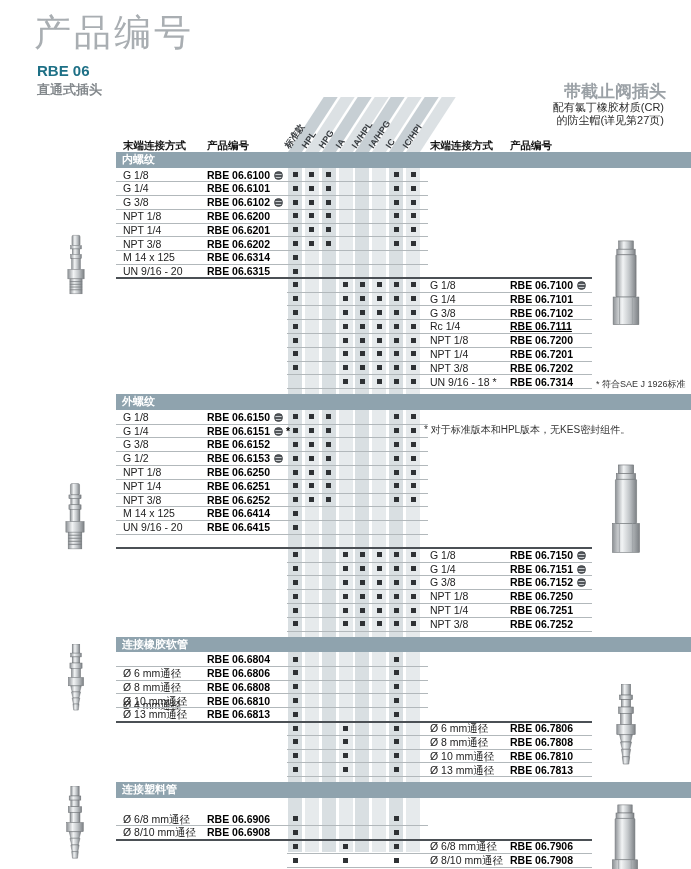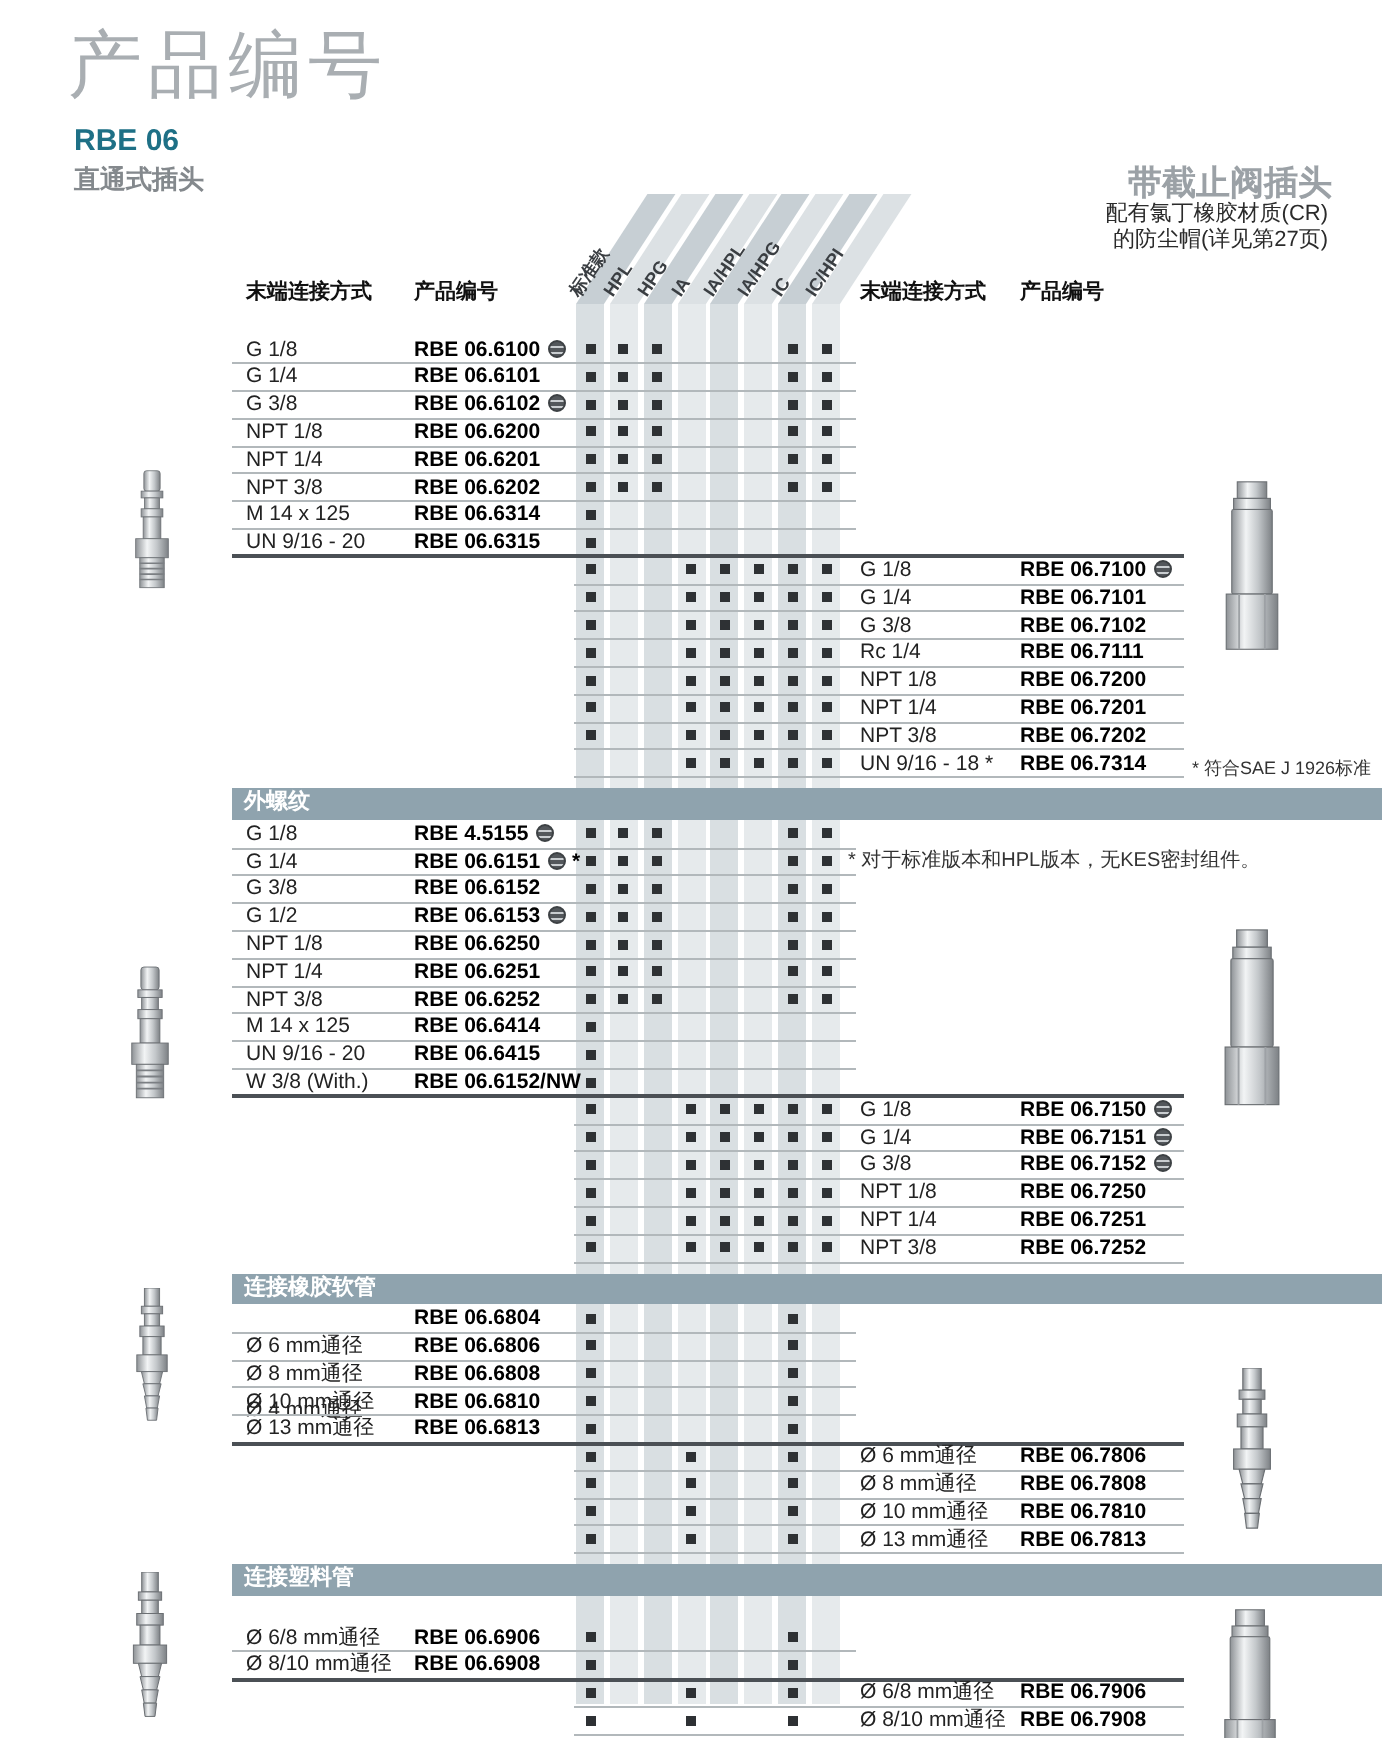--- a/index.html
+++ b/index.html
@@ -138,20 +138,21 @@
     <div class="abs" style="left: 406.02px; top: 97px; width: 14px; height: 55px; background: rgb(220, 225, 228); transform: skewX(-33deg); transform-origin: left bottom;"></div>
     <div class="colLabel" style="left: 409.02px; top: 140px;">IC/HPI</div>
     <div class="mband" style="left: 288px; background: rgb(217, 223, 226);"></div>
     <div class="mband" style="left: 304.86px; background: rgb(230, 234, 236);"></div>
     <div class="mband" style="left: 321.72px; background: rgb(217, 223, 226);"></div>
     <div class="mband" style="left: 338.58px; background: rgb(230, 234, 236);"></div>
     <div class="mband" style="left: 355.44px; background: rgb(217, 223, 226);"></div>
     <div class="mband" style="left: 372.3px; background: rgb(230, 234, 236);"></div>
     <div class="mband" style="left: 389.16px; background: rgb(217, 223, 226);"></div>
     <div class="mband" style="left: 406.02px; background: rgb(230, 234, 236);"></div>
+    <div class="band" style="top: 152px; background: rgb(143, 163, 174);"><span>内螺纹</span></div>
     <div class="row" style="left: 116px; top: 167.5px; width: 312px;">
       <div class="rlabel" style="left: 7px;">G 1/8</div>
       <div class="rcode" style="left: 91px;"><span>RBE 06.6100</span><span class="cap"></span></div>
       <div class="dot" style="left: 176.5px; background: rgb(46, 49, 52);"></div>
       <div class="dot" style="left: 193.36px; background: rgb(46, 49, 52);"></div>
       <div class="dot" style="left: 210.22px; background: rgb(46, 49, 52);"></div>
       <div class="dot" style="left: 277.66px; background: rgb(46, 49, 52);"></div>
       <div class="dot" style="left: 294.52px; background: rgb(46, 49, 52);"></div>
     </div>
     <div class="row" style="left: 116px; top: 181.3px; width: 312px;">
@@ -235,21 +236,21 @@
       <div class="rcode" style="left: 223px;"><span>RBE 06.7102</span></div>
       <div class="dot" style="left: 5.5px; background: rgb(46, 49, 52);"></div>
       <div class="dot" style="left: 56.08px; background: rgb(46, 49, 52);"></div>
       <div class="dot" style="left: 72.94px; background: rgb(46, 49, 52);"></div>
       <div class="dot" style="left: 89.8px; background: rgb(46, 49, 52);"></div>
       <div class="dot" style="left: 106.66px; background: rgb(46, 49, 52);"></div>
       <div class="dot" style="left: 123.52px; background: rgb(46, 49, 52);"></div>
     </div>
     <div class="row" style="left: 287px; top: 319.3px; width: 305px;">
       <div class="rlabel" style="left: 143px;">Rc 1/4</div>
-      <div class="rcode" style="left: 223px;"><span>RBE 06.7111</span></div>
+      <div class="rcode" style="left: 223px; text-decoration: underline;"><span>RBE 06.7111</span></div>
       <div class="dot" style="left: 5.5px; background: rgb(46, 49, 52);"></div>
       <div class="dot" style="left: 56.08px; background: rgb(46, 49, 52);"></div>
       <div class="dot" style="left: 72.94px; background: rgb(46, 49, 52);"></div>
       <div class="dot" style="left: 89.8px; background: rgb(46, 49, 52);"></div>
       <div class="dot" style="left: 106.66px; background: rgb(46, 49, 52);"></div>
       <div class="dot" style="left: 123.52px; background: rgb(46, 49, 52);"></div>
     </div>
     <div class="row" style="left: 287px; top: 333.1px; width: 305px;">
       <div class="rlabel" style="left: 143px;">NPT 1/8</div>
       <div class="rcode" style="left: 223px;"><span>RBE 06.7200</span></div>
@@ -286,21 +287,21 @@
       <div class="dot" style="left: 56.08px; background: rgb(46, 49, 52);"></div>
       <div class="dot" style="left: 72.94px; background: rgb(46, 49, 52);"></div>
       <div class="dot" style="left: 89.8px; background: rgb(46, 49, 52);"></div>
       <div class="dot" style="left: 106.66px; background: rgb(46, 49, 52);"></div>
       <div class="dot" style="left: 123.52px; background: rgb(46, 49, 52);"></div>
       <div class="rnote" style="left: 309px;">* 符合SAE J 1926标准</div>
     </div>
     <div class="band" style="top: 394.3px; background: rgb(143, 163, 174);"><span>外螺纹</span></div>
     <div class="row" style="left: 116px; top: 409.8px; width: 312px;">
       <div class="rlabel" style="left: 7px;">G 1/8</div>
-      <div class="rcode" style="left: 91px;"><span>RBE 4.5155</span><span class="cap"></span></div>
+      <div class="rcode" style="left: 91px;"><span>RBE 06.6150</span><span class="cap"></span></div>
       <div class="dot" style="left: 176.5px; background: rgb(46, 49, 52);"></div>
       <div class="dot" style="left: 193.36px; background: rgb(46, 49, 52);"></div>
       <div class="dot" style="left: 210.22px; background: rgb(46, 49, 52);"></div>
       <div class="dot" style="left: 277.66px; background: rgb(46, 49, 52);"></div>
       <div class="dot" style="left: 294.52px; background: rgb(46, 49, 52);"></div>
     </div>
     <div class="row" style="left: 116px; top: 423.6px; width: 312px;">
       <div class="rlabel" style="left: 7px;">G 1/4</div>
       <div class="rcode" style="left: 91px;"><span>RBE 06.6151</span><span class="cap"></span><span> *</span></div>
       <div class="dot" style="left: 176.5px; background: rgb(46, 49, 52);"></div>
@@ -355,25 +356,20 @@
       <div class="dot" style="left: 294.52px; background: rgb(46, 49, 52);"></div>
     </div>
     <div class="row" style="left: 116px; top: 506.4px; width: 312px;">
       <div class="rlabel" style="left: 7px;">M 14 x 125</div>
       <div class="rcode" style="left: 91px;"><span>RBE 06.6414</span></div>
       <div class="dot" style="left: 176.5px; background: rgb(46, 49, 52);"></div>
     </div>
     <div class="row" style="left: 116px; top: 520.2px; width: 312px;">
       <div class="rlabel" style="left: 7px;">UN 9/16 - 20</div>
       <div class="rcode" style="left: 91px;"><span>RBE 06.6415</span></div>
-      <div class="dot" style="left: 176.5px; background: rgb(46, 49, 52);"></div>
-    </div>
-    <div class="row" style="left: 116px; top: 534px; width: 312px;">
-      <div class="rlabel" style="left: 7px;">W 3/8 (With.)</div>
-      <div class="rcode" style="left: 91px;"><span>RBE 06.6152/NW</span></div>
       <div class="dot" style="left: 176.5px; background: rgb(46, 49, 52);"></div>
     </div>
     <div class="thick" style="top: 547.3px;"></div>
     <div class="row" style="left: 287px; top: 547.8px; width: 305px;">
       <div class="rlabel" style="left: 143px;">G 1/8</div>
       <div class="rcode" style="left: 223px;"><span>RBE 06.7150</span><span class="cap"></span></div>
       <div class="dot" style="left: 5.5px; background: rgb(46, 49, 52);"></div>
       <div class="dot" style="left: 56.08px; background: rgb(46, 49, 52);"></div>
       <div class="dot" style="left: 72.94px; background: rgb(46, 49, 52);"></div>
       <div class="dot" style="left: 89.8px; background: rgb(46, 49, 52);"></div>

